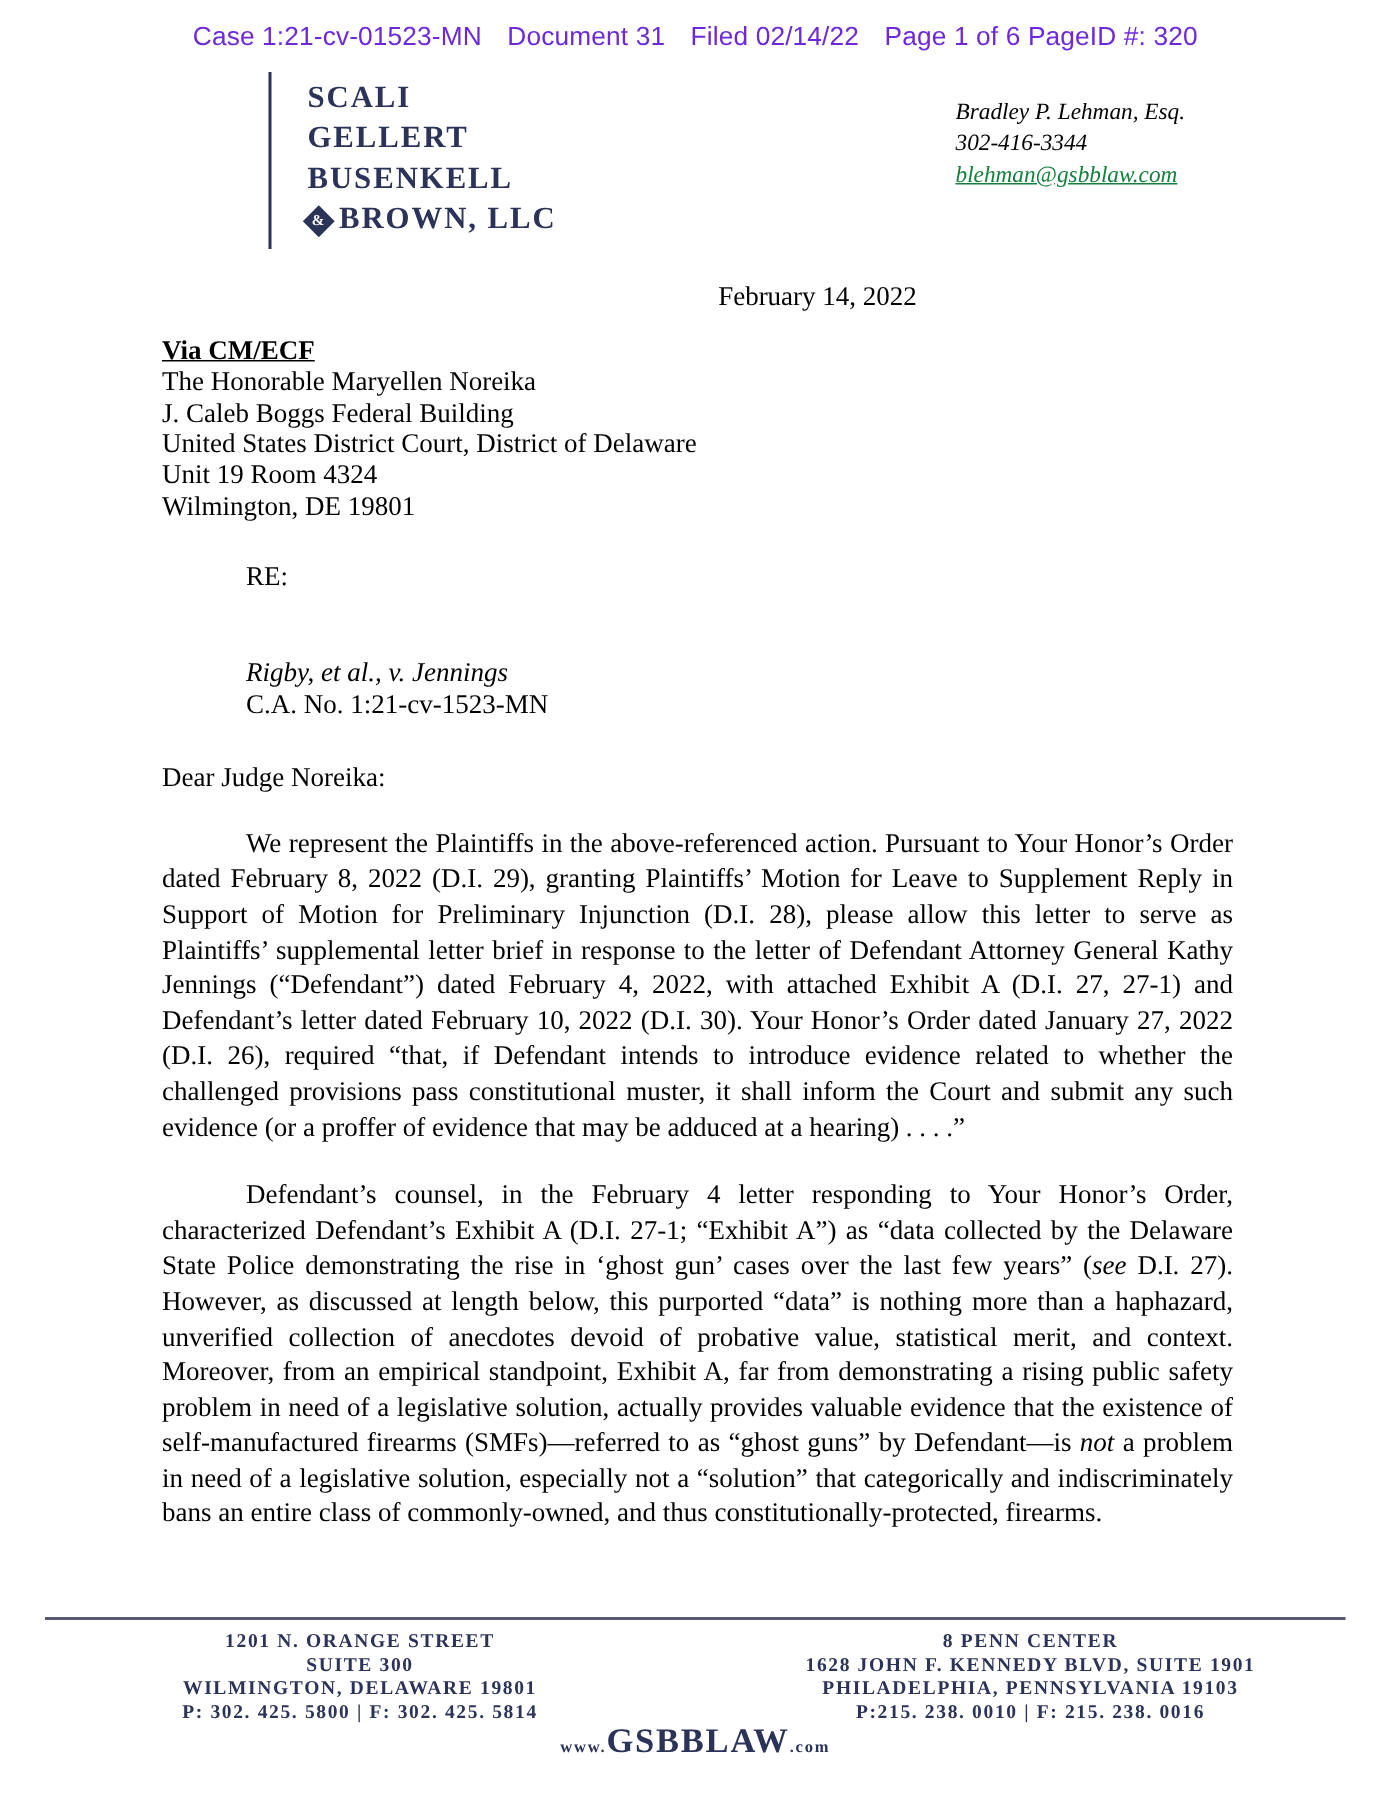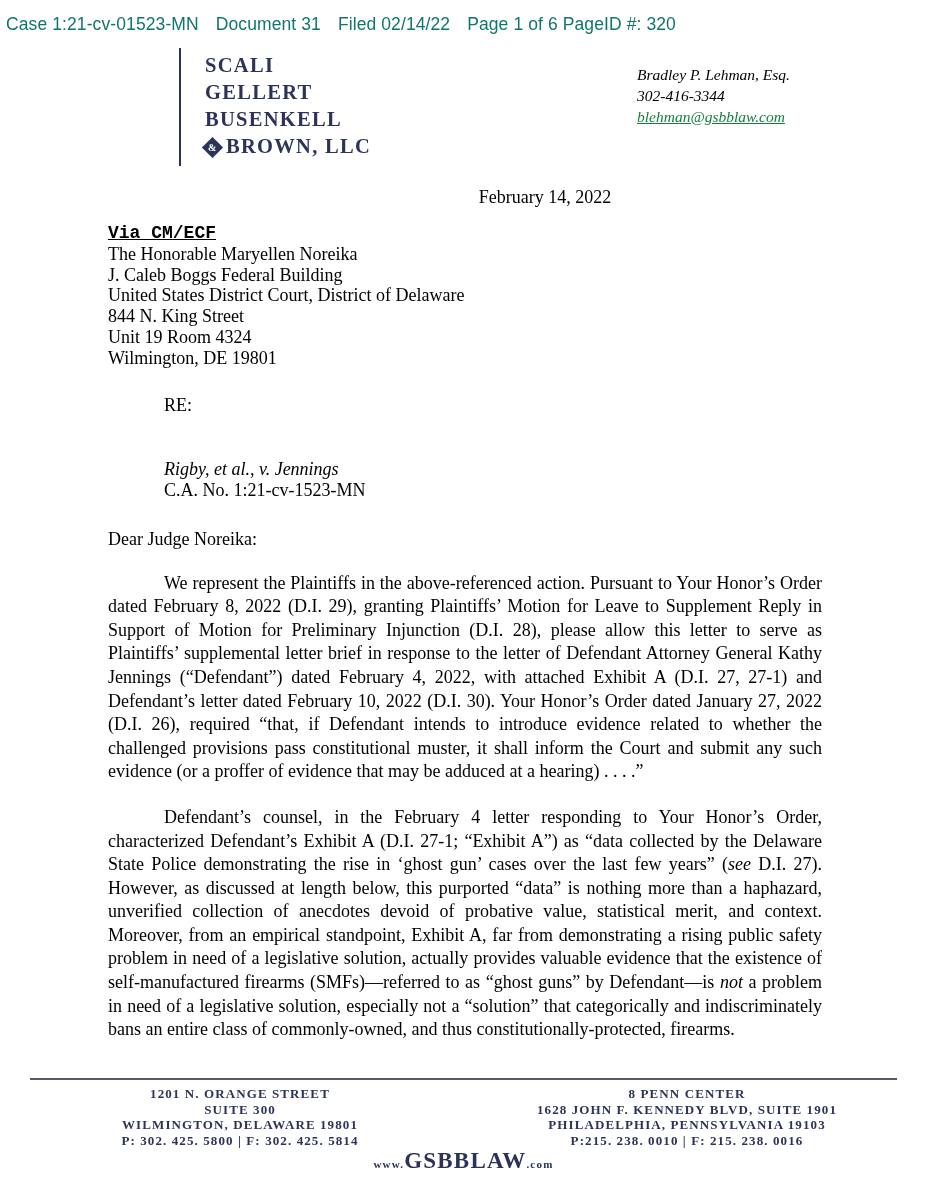--- a/index.html
+++ b/index.html
@@ -17,24 +17,24 @@
     overflow: hidden;
     box-sizing: border-box;
   }
 
   
   .ecf-stamp {
     position: absolute;
     top: 14px;
     left: 0;
     width: 927px;
-    text-align: left;
+    text-align: center;
     font-family: "Liberation Sans", "DejaVu Sans", sans-serif;
     font-size: 17.5px;
-    color: #0f766e;
+    color: #6d28d9;
     letter-spacing: 0.1px;
     white-space: nowrap;
   }
   .ecf-stamp span { margin: 0 6px; }
 
   
   .letterhead {
     position: absolute;
     top: 48px;
     left: 42px;
@@ -172,21 +172,20 @@
     margin-left: 160px;
     margin-bottom: 14px;
   }
   .addr {
     font-size: 18px;
     line-height: 20.8px;
   }
   .addr .via {
     font-weight: bold;
     text-decoration: underline;
-    font-family: Liberation Mono, monospace;
   }
   .re-block {
     margin-top: 26px;
     margin-left: 56px;
     font-size: 18px;
     line-height: 21px;
     display: flex;
     flex-direction: column;
   }
   .re-label { width: 64px; flex: 0 0 64px; }
@@ -284,21 +283,20 @@
 
   <div class="body-area">
 
     <div class="date-line">February 14, 2022</div>
 
     <div class="addr">
       <div class="via">Via CM/ECF</div>
       <div>The Honorable Maryellen Noreika</div>
       <div>J. Caleb Boggs Federal Building</div>
       <div>United States District Court, District of Delaware</div>
-      <div>844 N. King Street</div>
       <div>Unit 19 Room 4324</div>
       <div>Wilmington, DE 19801</div>
     </div>
 
     <div class="re-block">
       <div class="re-label">RE:</div>
       <div class="re-body">
         <div class="case-name">Rigby, et al., v. Jennings</div>
         <div>C.A. No. 1:21-cv-1523-MN</div>
       </div>

